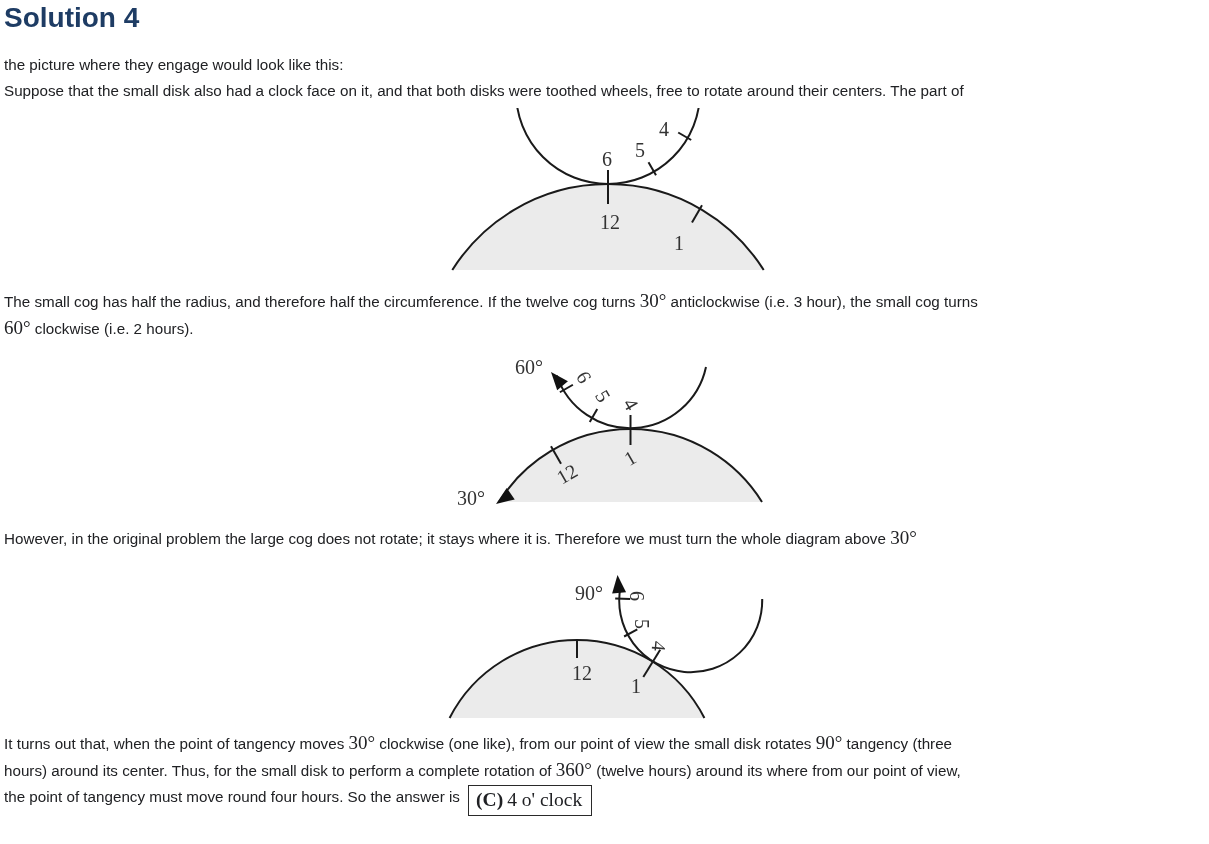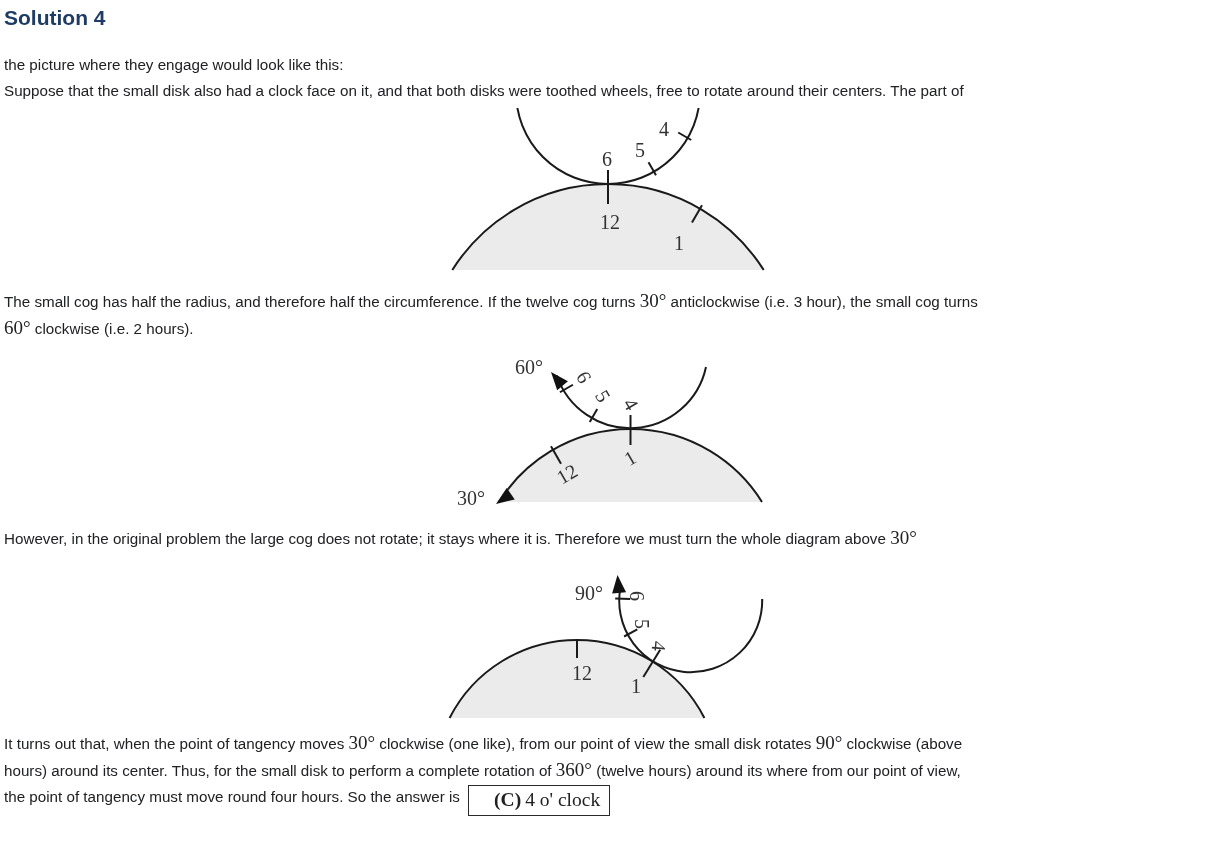--- a/index.html
+++ b/index.html
@@ -8,39 +8,39 @@
     --line:#1a1a1a;
     --diskfill:#ebebeb;
   }
   html,body{margin:0;padding:0;background:#fff;}
   body{
     width:1209px;height:844px;overflow:hidden;
     font-family:"Liberation Sans",sans-serif;color:var(--body);
   }
   .page{padding:2px 5px 0 4px;}
   h2.title{
-    margin:0;font-size:21px;font-weight:700;color:var(--heading);
+    margin:0;font-size:28px;font-weight:700;color:var(--heading);
     line-height:32px;font-family:"Liberation Sans",sans-serif;
   }
   p.para{margin:0;font-size:15.2px;line-height:26px;}
   .mt18{margin-top:18px!important;}
   .mt13{margin-top:13px!important;}
   .mt4{margin-top:4px!important;}
   .mt5{margin-top:5px!important;}
   .mt3{margin-top:3px!important;}
   .mt2{margin-top:2px!important;}
   .line{display:block;white-space:nowrap;}
   .math{
     font-family:"Liberation Serif",serif;font-size:19px;color:var(--body);
   }
   .answer-box{
     display:inline-block;
     font-family:"Liberation Serif",serif;font-size:19.5px;
     border:1.5px solid #2a2a2a;
-    padding:1px 9px 3px 25px;margin-left:4px;
+    padding:1px 9px 3px 7px;margin-left:4px;
     line-height:25px;vertical-align:-4px;white-space:nowrap;
   }
   .answer-box b{font-weight:700;margin-right:4px;}
   figure.fig{margin:0;padding:0;height:auto;}
   figure.fig svg{display:block;margin-left:430px;overflow:hidden;}
   svg text{
     font-family:"Liberation Serif",serif;font-size:20px;fill:#333;
   }
   svg .stroke{fill:none;stroke:var(--line);stroke-width:2;}
   svg .tick{stroke:var(--line);stroke-width:2;}
@@ -119,18 +119,18 @@
       <text x="155" y="38" text-anchor="middle" dominant-baseline="central">90°</text>
       <text x="203" y="41" text-anchor="middle" dominant-baseline="central" transform="rotate(90 203 41)">6</text>
       <text x="208" y="69" text-anchor="middle" dominant-baseline="central" transform="rotate(90 208 69)">5</text>
       <text x="225" y="91" text-anchor="middle" dominant-baseline="central" transform="rotate(95 225 91)">4</text>
       <text x="148" y="118" text-anchor="middle" dominant-baseline="central">12</text>
       <text x="202" y="131" text-anchor="middle" dominant-baseline="central">1</text>
     </svg>
   </figure>
 
   <p class="para mt2">
-      <span class="line"><span class="txt">It turns out that, when the point of tangency moves </span><span class="math">30°</span><span class="txt"> clockwise (one like), from our point of view the small disk rotates </span><span class="math">90°</span><span class="txt"> clockwise (above</span></span>
+      <span class="line"><span class="txt">It turns out that, when the point of tangency moves </span><span class="math">30°</span><span class="txt"> clockwise (one like), from our point of view the small disk rotates </span><span class="math">90°</span><span class="txt"> tangency (three</span></span>
       <span class="line"><span class="txt">hours) around its center. Thus, for the small disk to perform a complete rotation of </span><span class="math">360°</span><span class="txt"> (twelve hours) around its where from our point of view,</span></span>
       <span class="line"><span class="txt">the point of tangency must move round four hours. So the answer is </span><span class="answer-box"><b>(C)</b>4 o' clock</span></span>
     </p>
 
 </div>
 
 </body></html>

